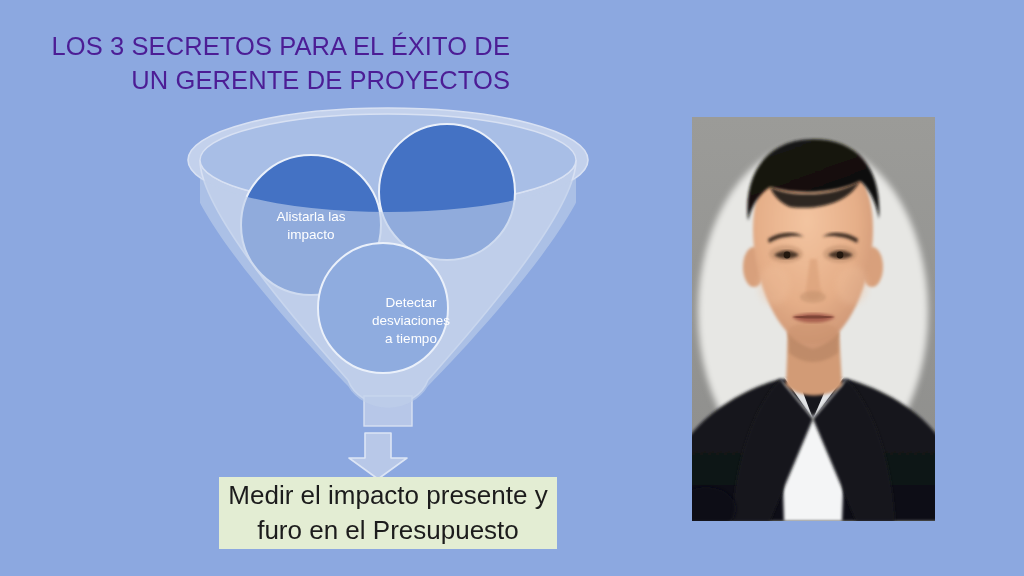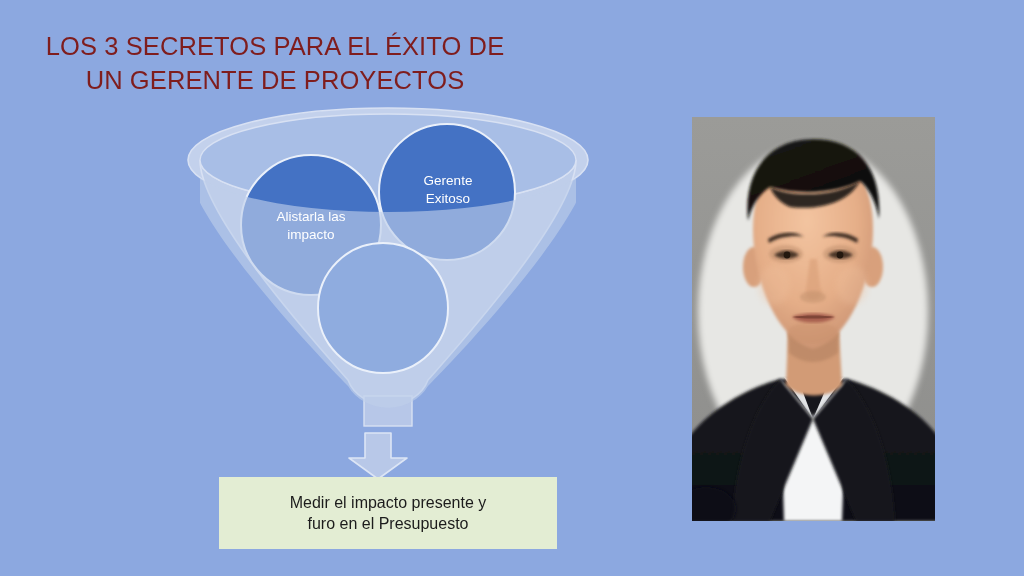--- a/index.html
+++ b/index.html
@@ -19,22 +19,22 @@
     background: #8CA8E0;
     overflow: hidden;
   }
 
   
   #slide-title {
     position: absolute;
     left: 40px;
     top: 30px;
     width: 470px;
-    text-align: center;
-    color: #7f1d1d;
+    text-align: right;
+    color: #4c1d95;
     font-size: 25.5px;
     line-height: 1.32;
     letter-spacing: 0.1px;
     white-space: pre-line;
     font-weight: 400;
   }
 
   
   #funnel-graphic {
     position: absolute;
@@ -98,21 +98,21 @@
     width: 338px;
     height: 72px;
     background: #E3EDD3;
     display: flex;
     align-items: center;
     justify-content: center;
     box-sizing: border-box;
   }
   #conclusion-text {
     color: #1C1C1C;
-    font-size: 16px;
+    font-size: 26px;
     line-height: 1.33;
     text-align: center;
     white-space: pre-line;
   }
 
   
   #portrait-photo {
     position: absolute;
     left: 692px;
     top: 117px;
@@ -169,23 +169,24 @@
         <path d="M 22,52 A 188,46 0 0 0 398,52 L 398,340 L 22,340 Z" fill="#BFCEEA" opacity="0.62"></path>
       </g>
 
       <circle cx="205" cy="200" r="65" fill="#8FACDF" stroke="#EAF0FA" stroke-width="2"></circle>
     </svg>
   </div>
 
   <div class="circle-label" id="label-causas">Alistarla las
 impacto</div>
 
-  <div class="circle-label" id="label-gerente">Gerente
-Exitoso</div>
-
+
+  <div class="circle-label" id="label-detectar">Detectar
+desviaciones
+a tiempo</div>
 
   <div id="down-arrow">
     <svg viewBox="0 0 62 48" xmlns="http://www.w3.org/2000/svg">
       <path d="M 18,1 L 44,1 L 44,26 L 60,26 L 31,47 L 2,26 L 18,26 Z" fill="#B8C8E8" stroke="#DCE5F5" stroke-width="1.6" stroke-linejoin="round"></path>
     </svg>
   </div>
 
   <div id="conclusion-box">
     <div id="conclusion-text">Medir el impacto presente y
 furo en el Presupuesto</div>

